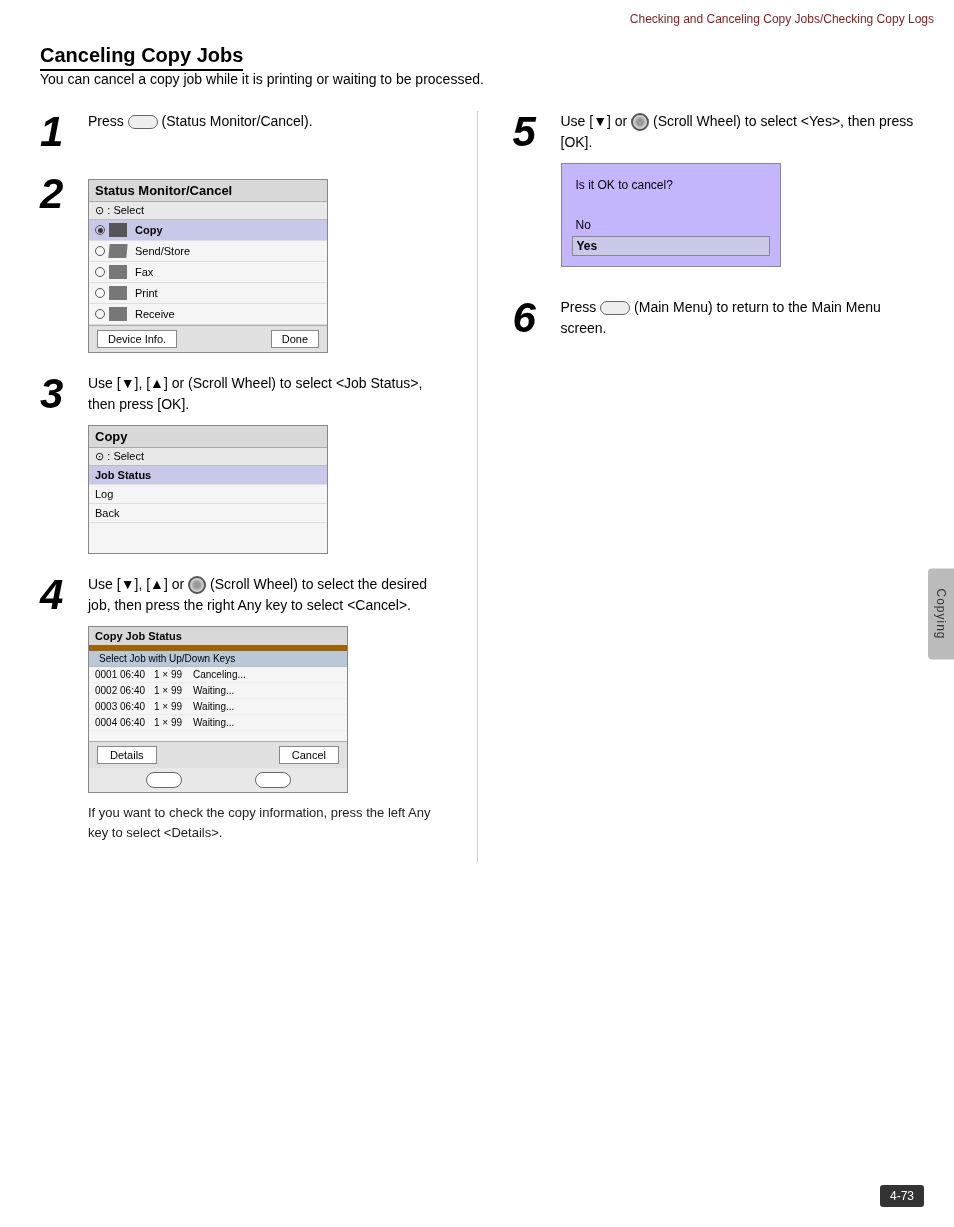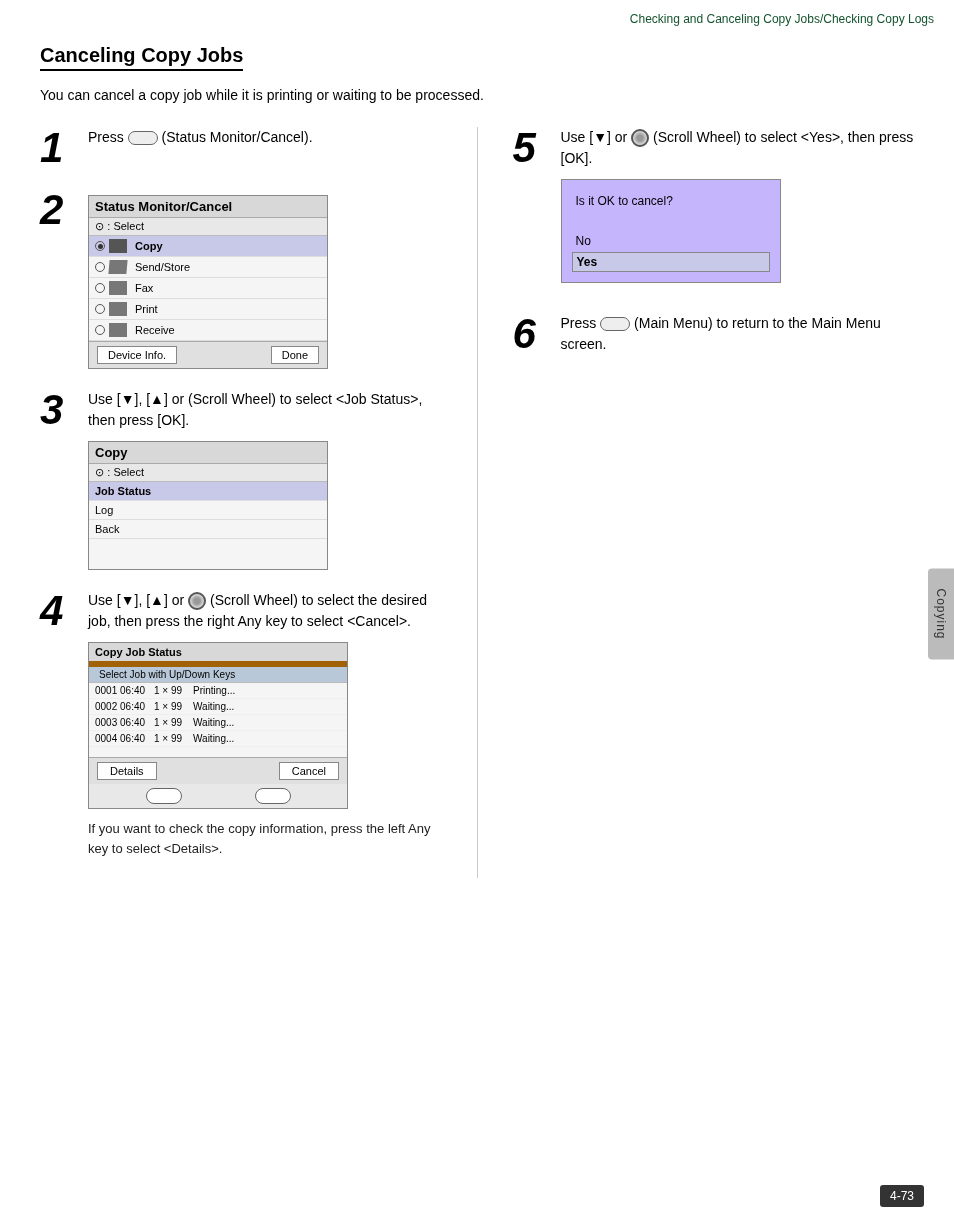--- a/index.html
+++ b/index.html
@@ -10,36 +10,35 @@
       min-height: 1227px;
       position: relative;
       font-size: 14px;
       color: #000;
     }
 
     .page-header {
       text-align: right;
       padding: 12px 20px 8px 20px;
       font-size: 12px;
-      color: #14532d;
+      color: #7f1d1d;
       border-bottom: none;
     }
 
     .main-content {
       display: flex;
       flex-direction: column;
       padding: 10px 40px 20px 40px;
     }
 
     .page-title {
       font-size: 20px;
       font-weight: bold;
       border-bottom: 2px solid #000;
       display: inline-block;
-      margin-bottom: 16px;
       padding-bottom: 2px;
     }
 
     .intro-text {
       font-size: 14px;
       margin-bottom: 24px;
     }
 
     .two-column {
       display: flex;
@@ -435,21 +434,21 @@
           <div class="step-text">
             Use [▼], [▲] or <span class="scroll-wheel-icon"></span> (Scroll Wheel) to select the desired job, then press the right Any key to select &lt;Cancel&gt;.
           </div>
 
           <div class="job-screen">
             <div class="job-header">Copy Job Status</div>
             <div class="job-subheader">Select Job with Up/Down Keys</div>
             <div class="job-row">
               <span class="job-time">0001 06:40</span>
               <span class="job-count">1 × 99</span>
-              <span class="job-status">Printing...</span>
+              <span class="job-status">Canceling...</span>
             </div>
             <div class="job-row">
               <span class="job-time">0002 06:40</span>
               <span class="job-count">1 × 99</span>
               <span class="job-status">Waiting...</span>
             </div>
             <div class="job-row">
               <span class="job-time">0003 06:40</span>
               <span class="job-count">1 × 99</span>
               <span class="job-status">Waiting...</span>

